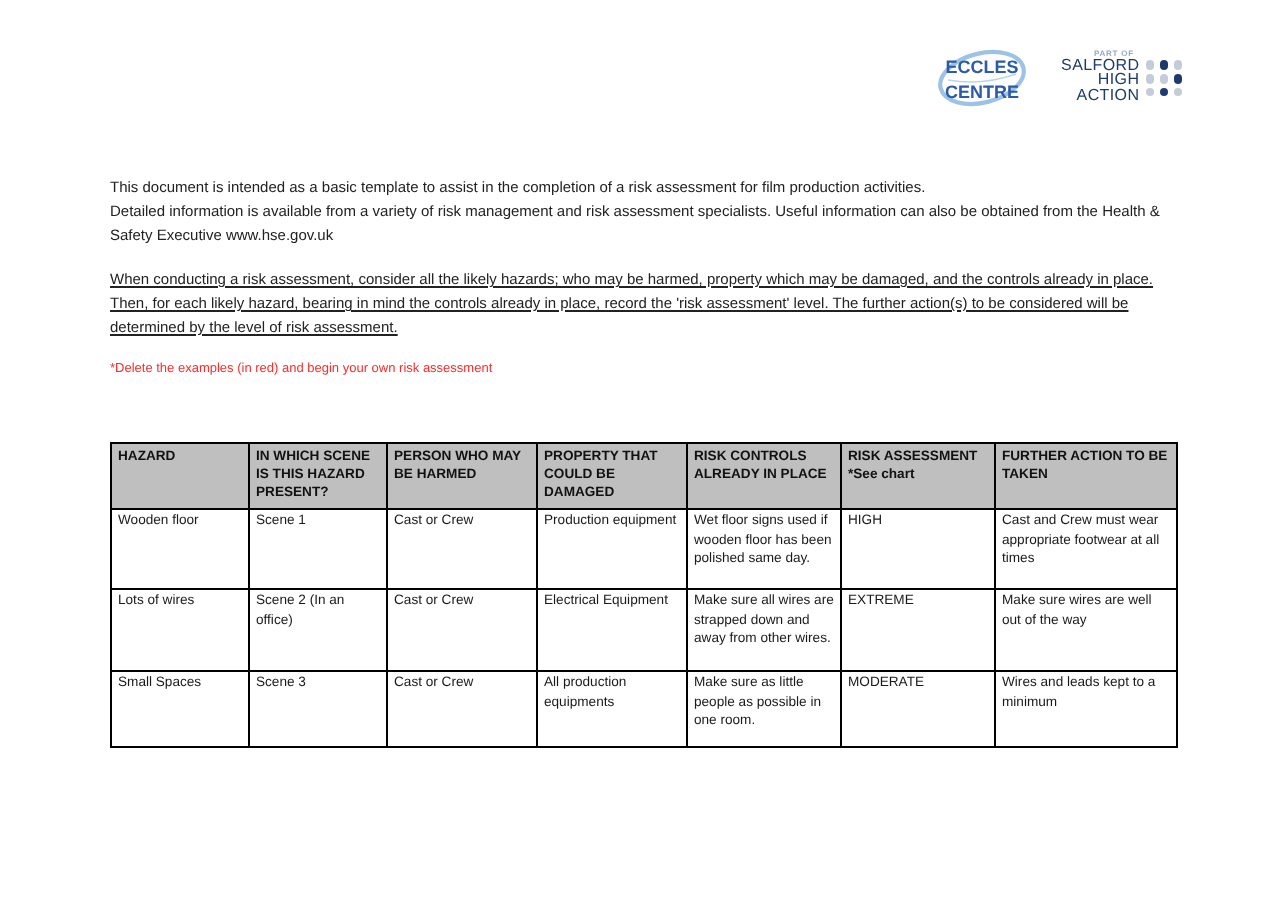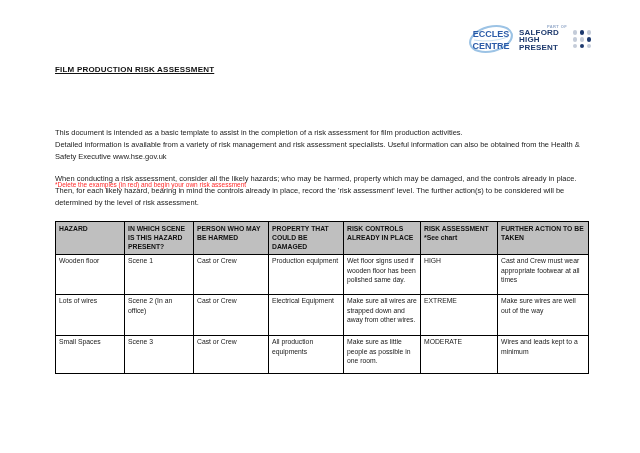--- a/index.html
+++ b/index.html
@@ -9,33 +9,33 @@
     position:relative; width:592px; height:453px; background:#ffffff; overflow:hidden;
   }
 
   
   .logos { position:absolute; top:22px; left:468px; display:flex; gap:5px; align-items:flex-start; }
   .eccles-logo { width:46px; height:34px; }
   .salford { width:72px; padding-top:2px; }
   .salford-top { text-align:right; padding-right:24px; font-size:4px; font-weight:bold;
                  color:#94A9C9; letter-spacing:0.4px; line-height:5px; }
   .salford-main { display:flex; gap:3px; align-items:flex-start; }
-  .salford-text { flex:1; text-align:left; font-weight:700; font-size:8px; line-height:7.3px;
+  .salford-text { flex:1; text-align:right; font-weight:400; font-size:8px; line-height:7.3px;
                   color:#1E3A6E; letter-spacing:0.2px; }
   .salford-dots { display:grid; grid-template-columns:repeat(3,4.5px); gap:2.4px; padding-top:1.2px; }
   .dot { width:4.5px; height:4.5px; border-radius:50%; }
   .dot.navy { background:#1E3A6E; }
   .dot.light { background:#C4CCD9; }
 
   
   .doc-title { position:absolute; left:55px; top:65px; font-size:8px; font-weight:bold;
                text-decoration:underline; letter-spacing:0.2px; color:#111; }
-  .para { position:absolute; left:55px; width:533px; font-size:7.5px; line-height:12px; color:#222;margin-top:39px; }
+  .para { position:absolute; left:55px; width:533px; font-size:7.5px; line-height:12px; color:#222; }
   .para-1 { top:88px; }
-  .para-2 { top:134px; }
+  .para-2 { top:134px;text-decoration:underline; }
   .hse-link { color:#222; cursor:pointer; }
   .red-note { position:absolute; left:55px; top:181px; font-size:6.5px; color:#FF2A2A; }
 
   
   table.risk { position:absolute; left:55px; top:221px; width:533px;
                border-collapse:collapse; table-layout:fixed; }
   table.risk th, table.risk td {
     border:1px solid #000; vertical-align:top; text-align:left;
     padding:1.5px 3px 2px 3px; font-size:6.8px; line-height:9.6px;
     overflow:hidden; word-wrap:break-word;
@@ -61,38 +61,37 @@
       <text x="23" y="14.5" text-anchor="middle" font-size="9" font-weight="bold" fill="#2B5BA8">ECCLES</text>
       <text x="23" y="27" text-anchor="middle" font-size="9" font-weight="bold" fill="#2B5BA8">CENTRE</text>
     </svg>
 
     <div class="salford">
       <div class="salford-top">PART OF</div>
       <div class="salford-main">
         <div class="salford-text">
           <div>SALFORD</div>
           <div>HIGH</div>
-          <div>PRESENT</div>
+          <div>ACTION</div>
         </div>
         <div class="salford-dots">
           <span class="dot light"></span>
             <span class="dot navy"></span>
             <span class="dot light"></span>
           <span class="dot light"></span>
             <span class="dot light"></span>
             <span class="dot navy"></span>
           <span class="dot light"></span>
             <span class="dot navy"></span>
             <span class="dot light"></span>
         </div>
       </div>
     </div>
   </div>
 
-  <div class="doc-title">FILM PRODUCTION RISK ASSESSMENT</div>
 
   <p class="para para-1">
     <span>This document is intended as a basic template to assist in the completion of a risk assessment for film production activities.</span><br>
     <span>Detailed information is available from a variety of risk management and risk assessment specialists. Useful information can also be obtained from the Health &amp; Safety Executive </span><a class="hse-link">www.hse.gov.uk</a>
   </p>
 
   <p class="para para-2">When conducting a risk assessment, consider all the likely hazards; who may be harmed, property which may be damaged, and the controls already in place. Then, for each likely hazard, bearing in mind the controls already in place, record the 'risk assessment' level.  The further action(s) to be considered will be determined by the level of risk assessment.</p>
 
   <div class="red-note">*Delete the examples (in red) and begin your own risk assessment</div>
 

